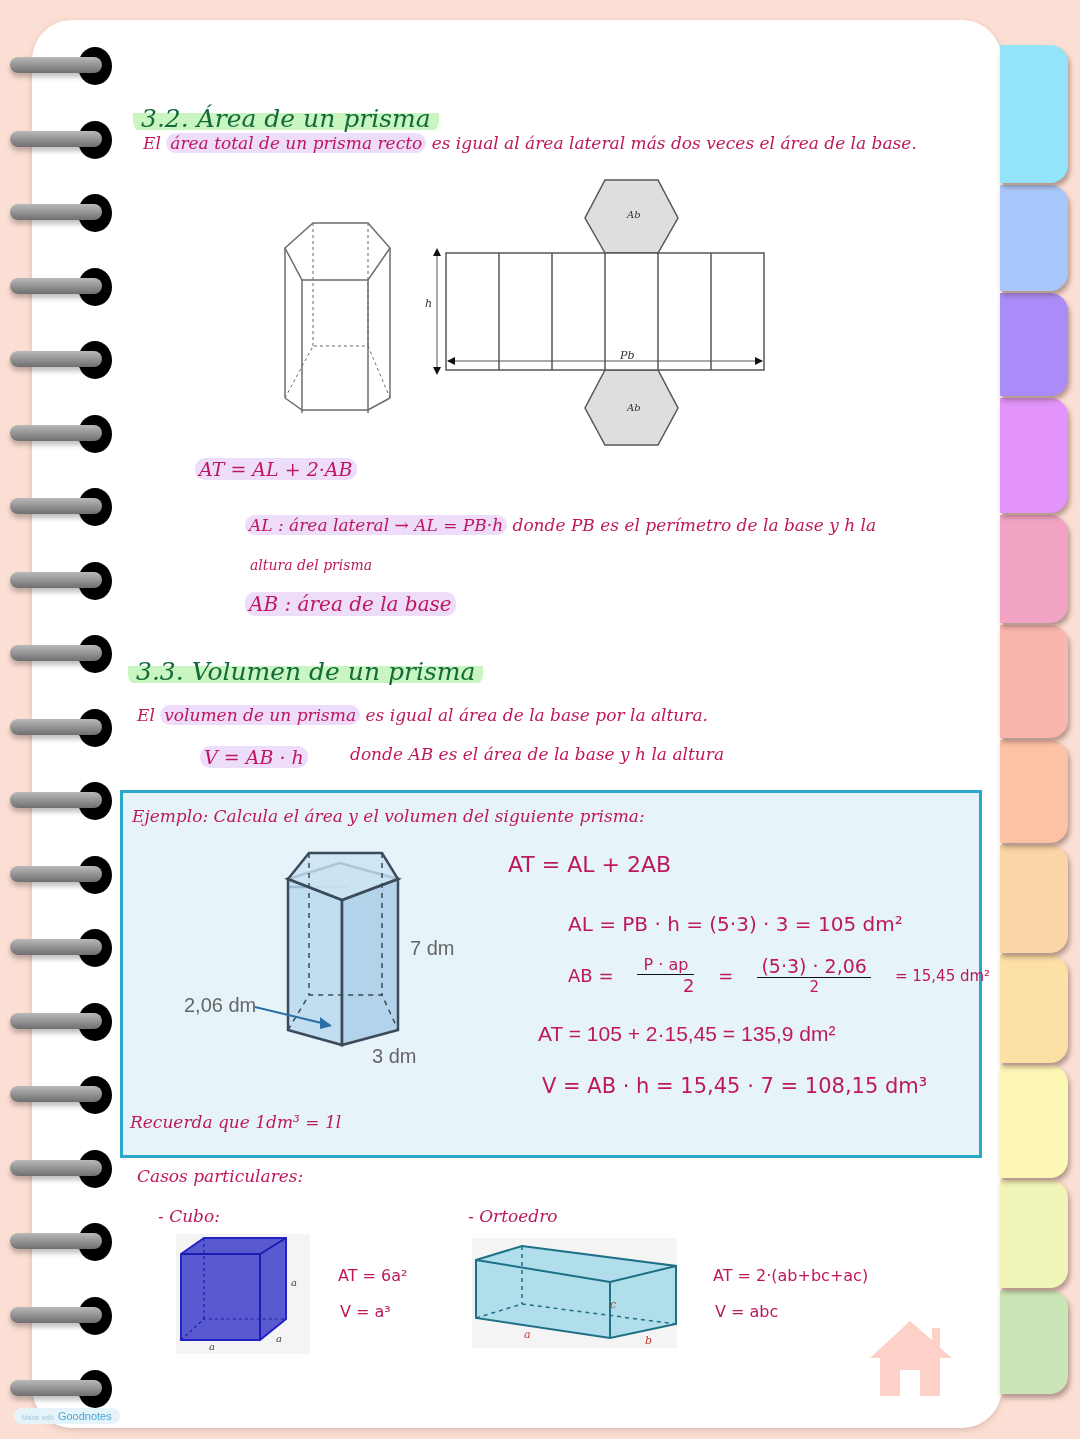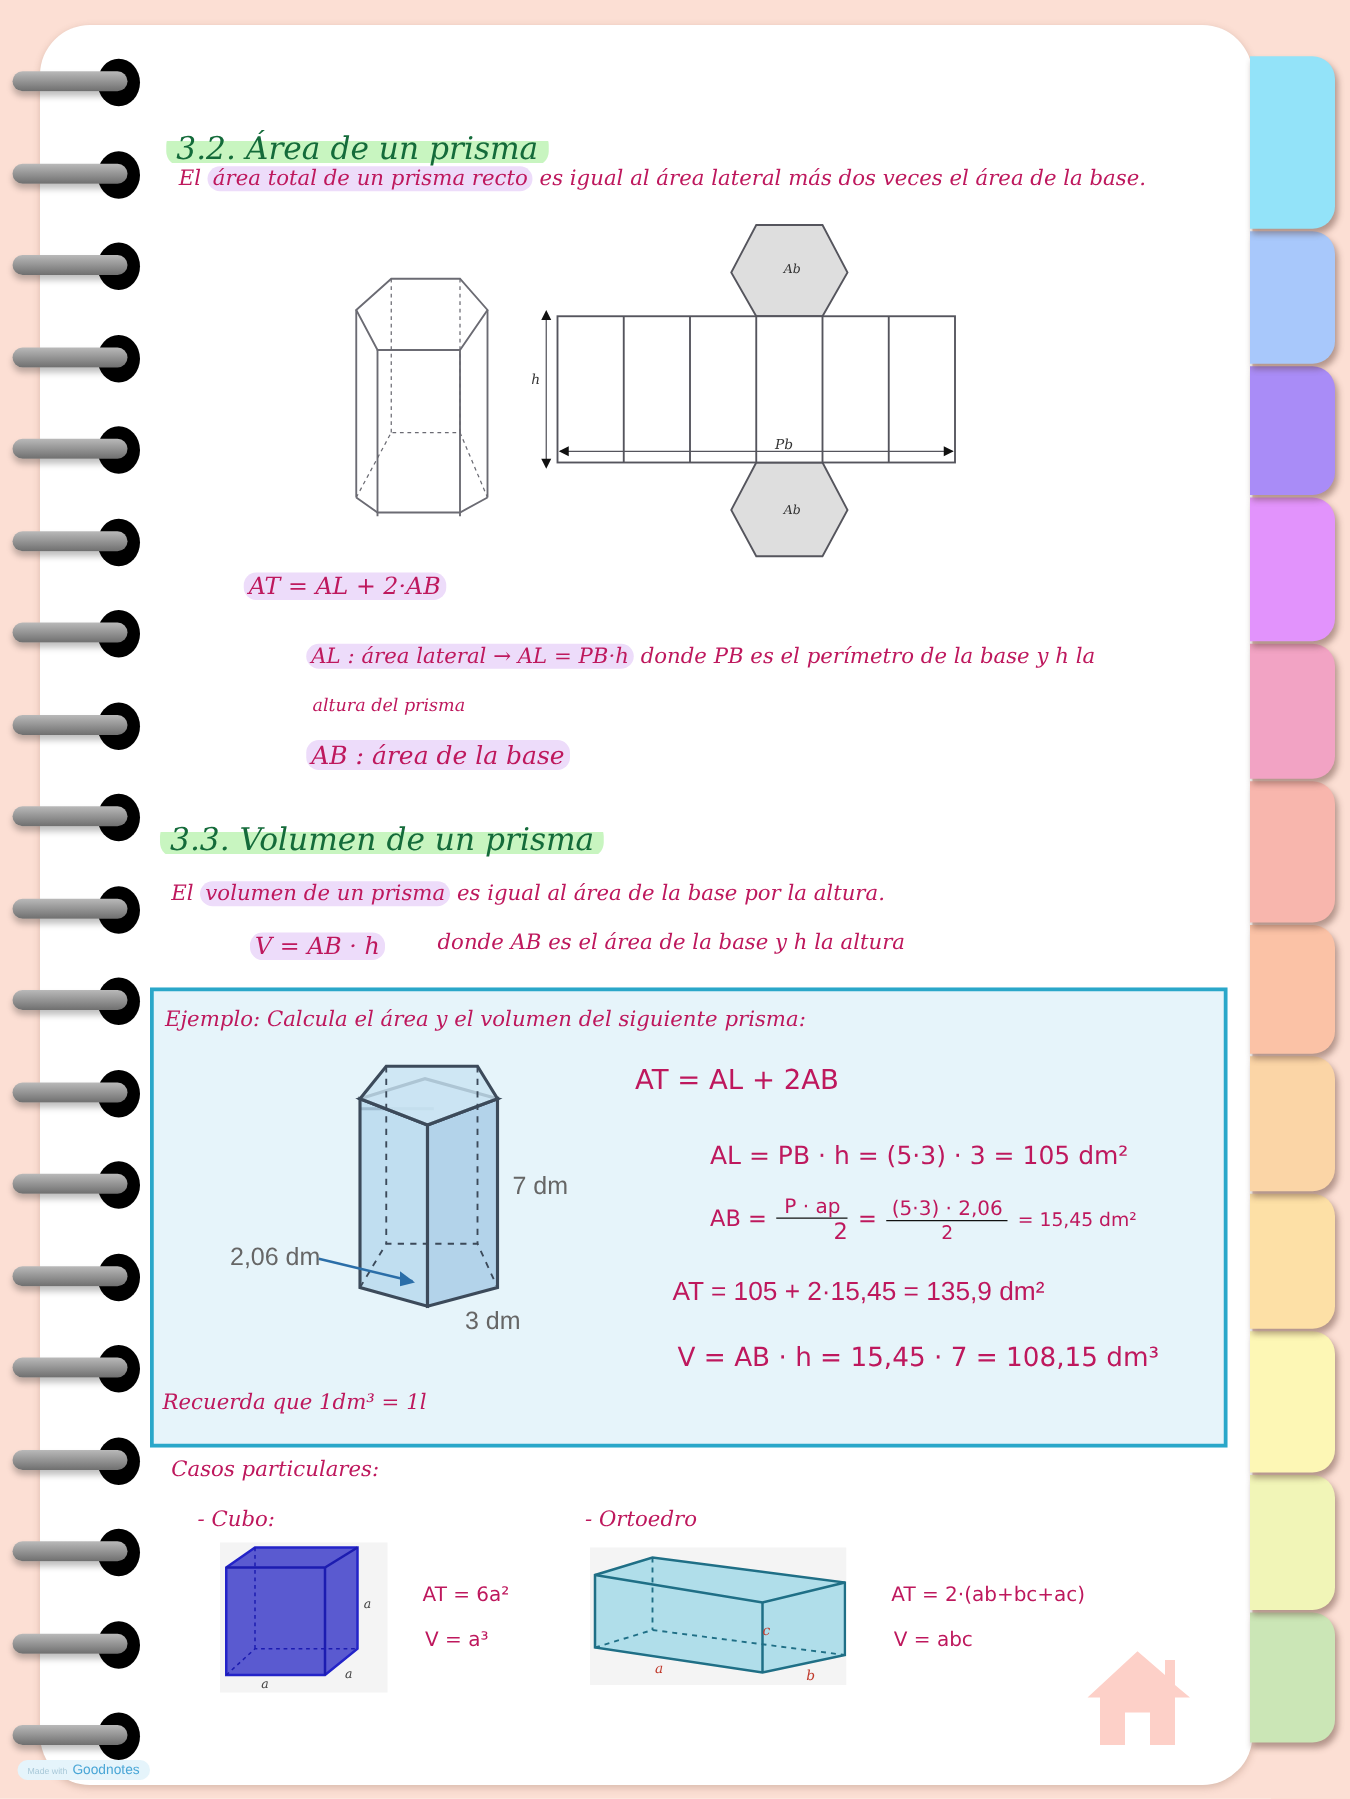--- a/index.html
+++ b/index.html
@@ -193,29 +193,29 @@
   </g>
   <line x1="85" y1="162" x2="160" y2="180" stroke="#2b6ea8" stroke-width="2"></line>
   <polygon points="162,181 150,172 150,184" fill="#2b6ea8"></polygon>
   <text x="240" y="110" font-family="Liberation Sans, sans-serif" font-size="20" fill="#666">7 dm</text>
   <text x="14" y="167" font-family="Liberation Sans, sans-serif" font-size="20" fill="#666">2,06 dm</text>
   <text x="202" y="218" font-family="Liberation Sans, sans-serif" font-size="20" fill="#666">3 dm</text>
 </svg>
 
 <div class="hw" style="left:508px;top:852px;font-size:22px;font-style:normal;font-family:'DejaVu Sans',sans-serif;">AT = AL + 2AB</div>
 <div class="hw" style="left:568px;top:912px;font-size:20px;font-style:normal;font-family:'DejaVu Sans',sans-serif;">AL = PB · h = (5·3) · 3 = 105 dm²</div>
-<div class="hw" style="left:568px;top:955px;font-size:18px;font-style:normal;font-family:'DejaVu Sans',sans-serif;display:flex;align-items:center;gap:8px;">
+<div class="hw" style="left:568px;top:955px;font-size:18px;font-style:normal;font-family:'DejaVu Sans',sans-serif;display:flex;align-items:center;gap:24px;">
   <span>AB =</span>
   <span style="display:inline-flex;flex-direction:column;align-items:flex-end;">
     <span style="border-bottom:1.5px solid #111;padding:0 6px;font-size:16px;">P · ap</span>
     <span>2</span>
   </span>
   <span>=</span>
   <span style="display:inline-flex;flex-direction:column;align-items:center;">
-    <span style="border-bottom:1.5px solid #111;padding:0 4px;font-size:16px;">(5·3) · 2,06</span>
+    <span style="border-bottom:1.5px solid #111;padding:0 4px;font-size:19px;">(5·3) · 2,06</span>
     <span style="font-size:15px;">2</span>
   </span>
   <span style="font-size:15px;">= 15,45 dm²</span>
 </div>
 <div class="hw" style="left:538px;top:1022px;font-size:21px;font-style:normal;font-family:Liberation Sans, sans-serif;">AT = 105 + 2·15,45 = 135,9 dm²</div>
 <div class="hw" style="left:542px;top:1074px;font-size:21px;font-style:normal;font-family:'DejaVu Sans',sans-serif;">V = AB · h = 15,45 · 7 = 108,15 dm³</div>
 <div class="hw" style="left:130px;top:1112px;font-size:17px;">Recuerda que 1dm³ = 1l</div>
 
 <div class="hw" style="left:137px;top:1166px;font-size:17px;">Casos particulares:</div>
 <div class="hw" style="left:158px;top:1206px;font-size:17px;">- Cubo:</div>

